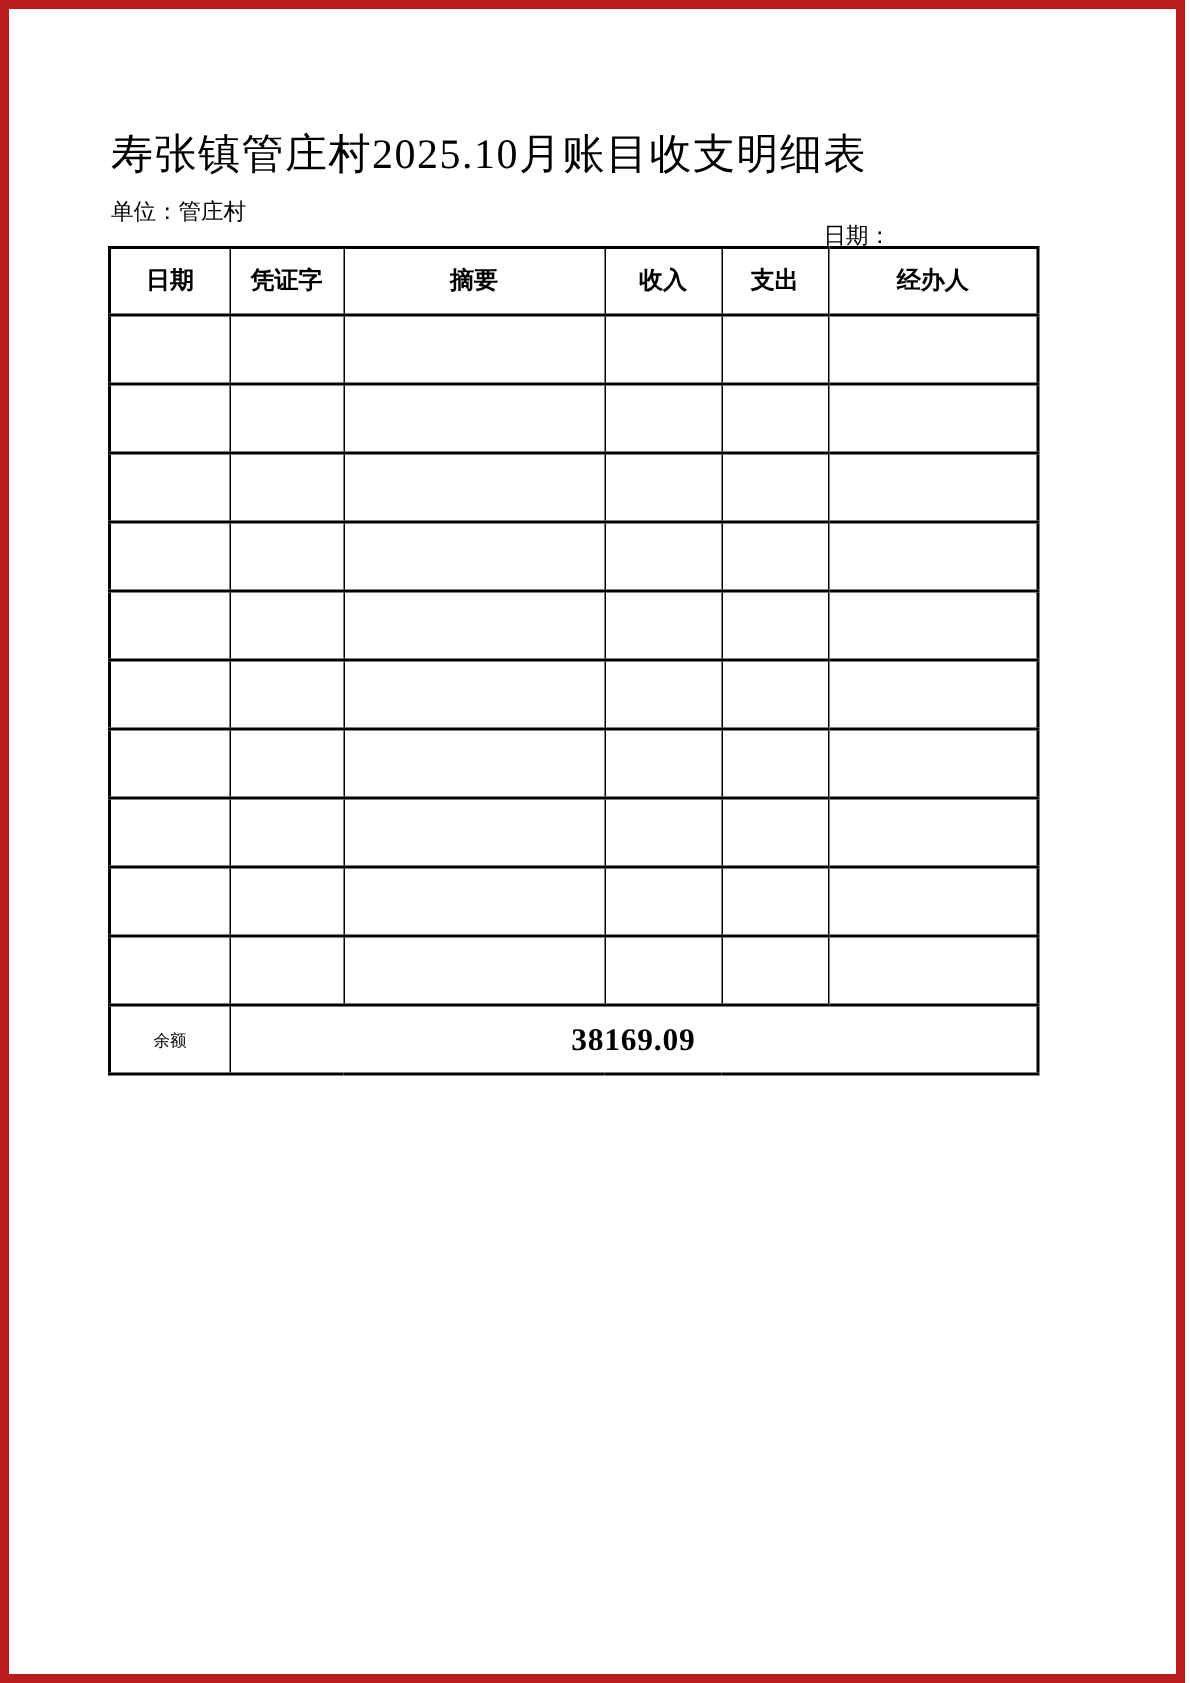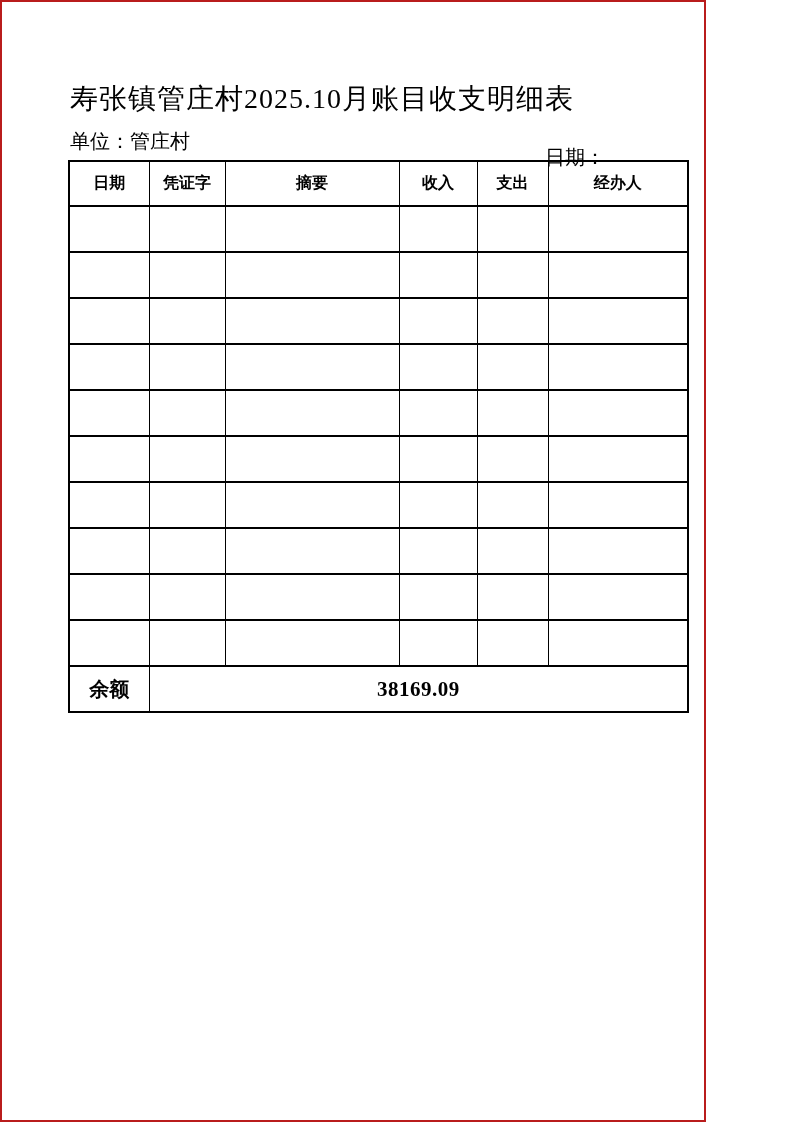--- a/index.html
+++ b/index.html
@@ -3,42 +3,42 @@
 <meta charset="utf-8">
 <style>
   * { margin: 0; padding: 0; box-sizing: border-box; }
   html, body {
     background: #ffffff;
     font-family: "Liberation Serif", "DejaVu Serif", serif;
     color: #000000;
   }
   .page {
     position: relative;
-    width: 706px;
+    width: 790px;
     height: 1122px;
     background: #ffffff;
-    border: 2px solid #b91c1c;
+    border: 6px solid #b91c1c;
     overflow: hidden;
   }
   .doc-title {
     position: absolute;
     left: 68px;
     top: 78px;
     font-size: 28px;
     font-weight: normal;
     letter-spacing: 1px;
     white-space: nowrap;
   }
   .meta-row {
     position: absolute;
     left: 68px;
     top: 126px;
     width: 617px;
     height: 20px;
-    font-size: 20px;
+    font-size: 15px;
   }
   .unit-label { position: absolute; left: 0; top: 0; }
   .date-label { position: absolute; left: 475px; top: 16px; }
   table.ledger {
     position: absolute;
     left: 66px;
     top: 158px;
     width: 619px;
     border-collapse: collapse;
     table-layout: fixed;
@@ -52,21 +52,21 @@
     border-right-width: 1.5px;
     text-align: center;
     vertical-align: middle;
     padding: 0;
   }
   table.ledger { border-width: 2.5px; }
   table.ledger thead tr { height: 45px; }
   table.ledger thead th { font-weight: bold; font-size: 16px; margin-left: 12px; }
   table.ledger tbody tr { height: 46px; }
   table.ledger tfoot tr { height: 46px; }
-  .footer-label { font-weight: bold; font-size: 20px; }
+  .footer-label { font-weight: normal; font-size: 11px; }
   .footer-value { font-weight: bold; font-size: 21px; letter-spacing: 0.5px; }
 </style>
 </head>
 <body>
 
 <div class="page">
 
   <div class="doc-title">寿张镇管庄村2025.10月账目收支明细表</div>
 
   <div class="meta-row">

